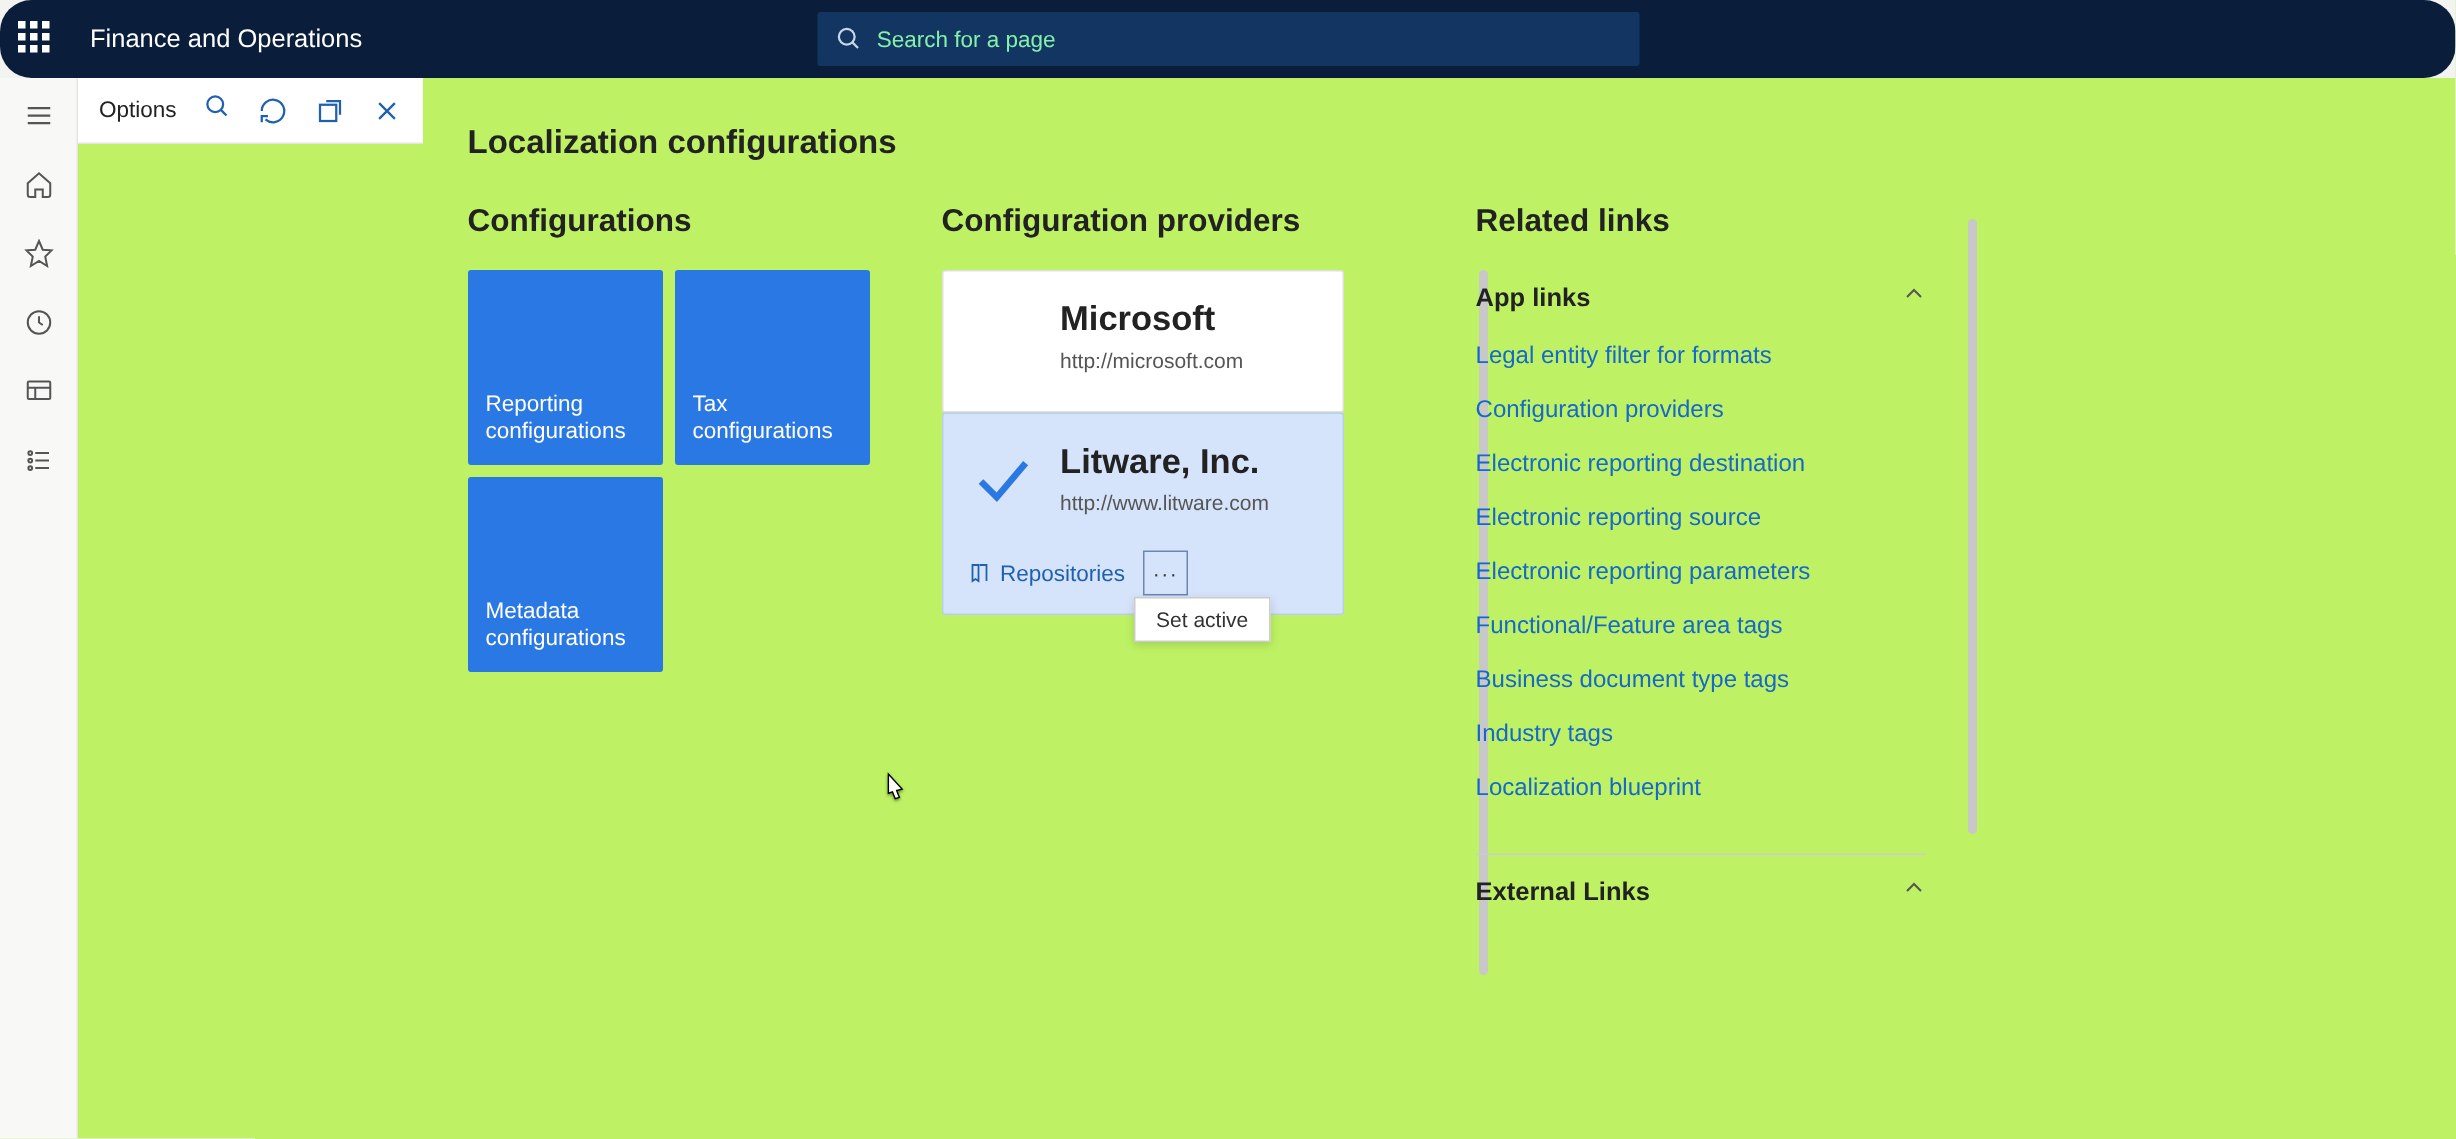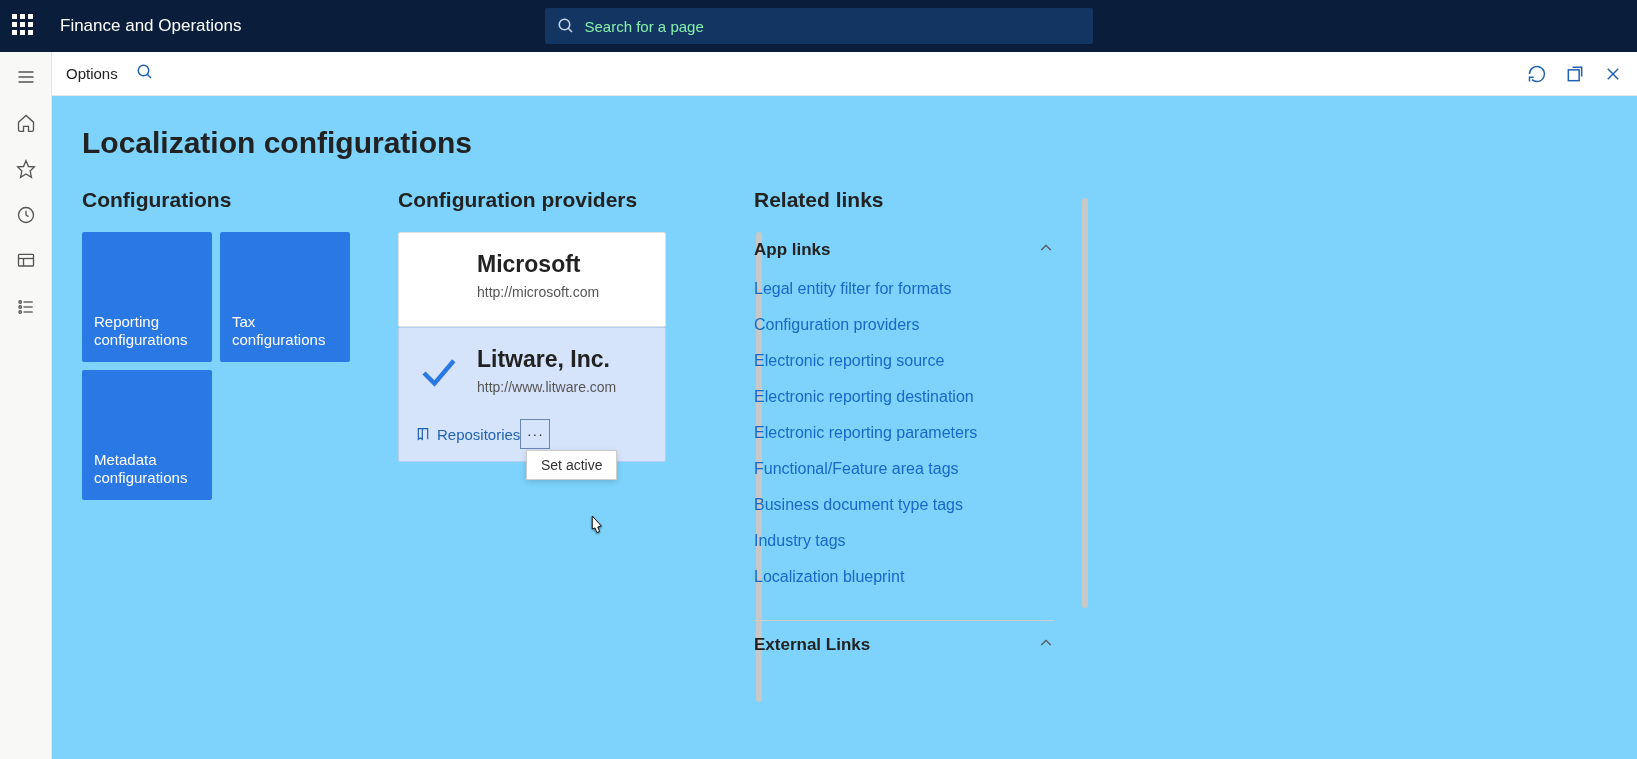--- a/index.html
+++ b/index.html
@@ -2,50 +2,50 @@
 <html><head>
 <meta charset="utf-8">
 <style>
   * { box-sizing: border-box; margin: 0; padding: 0; }
   html, body { height: 100%; font-family: "Segoe UI", Arial, sans-serif; background: #f3f3f2; }
   body { width: 1637px; height: 759px; overflow: hidden; position: relative; }
 
   
   .topbar {
     height: 52px; background: #0a1e3c; color: #fff;
-    display: flex; align-items: center; padding: 0 12px;
+    display: flex; align-items: center; padding: 0 12px; border-radius: 21px;
   }
   .waffle { width: 24px; height: 24px; display: grid; grid-template-columns: repeat(3,5px); grid-template-rows: repeat(3,5px); gap: 3px; margin-right: 24px; cursor:pointer;}
   .waffle span { background:#fff; width:5px; height:5px; }
   .appname { font-size: 17px; font-weight: 400; }
   .searchwrap { margin-left: auto; margin-right: auto; position:absolute; left:50%; transform:translateX(-50%); }
   .searchbox {
     width: 548px; height: 36px; background: #123661; border-radius: 2px;
     display:flex; align-items:center; padding:0 12px; color:#86efac;
   }
   .searchbox svg { margin-right:10px; }
   .searchbox span { font-size:15px; }
   .topright { margin-left:auto; display:flex; align-items:center; gap:18px; }
   .topright .txt { font-size:15px; }
   .topicon { width:20px; height:20px; display:flex; align-items:center; justify-content:center; cursor:pointer; color:#fff;}
   .avatar { width:34px; height:34px; border-radius:50%; background: radial-gradient(circle at 40% 35%, #f4d6c5 45%, #c99b85 46%); border:1px solid rgba(255,255,255,.4); }
 
   
   .shell { display:flex; height: calc(100% - 52px); }
   .leftrail { width:52px; background:#f8f8f7; border-right:1px solid #e5e5e5; display:flex; flex-direction:column; align-items:center; padding-top:14px; gap:24px; color:#555;}
   .leftrail .ricon { width:22px; height:22px; cursor:pointer; display:flex; align-items:center; justify-content:center;}
-  .main { flex:1; display:flex; flex-direction:column; background:#7dd3fc;}
+  .main { flex:1; display:flex; flex-direction:row; background:#bef264;}
   .actionbar { height:44px; background:#fff; border-bottom:1px solid #e5e5e5; display:flex; align-items:center; padding:0 14px; gap:18px;}
   .actionbar .lbl { font-size:15px; color:#222; cursor:pointer;}
   .actionbar .srch { color:#2060b0; cursor:pointer;}
   .actionbar .right { margin-left:auto; display:flex; gap:18px; color:#2060b0;}
   .actionbar .right .ic { cursor:pointer; width:20px; height:20px; display:flex; align-items:center; justify-content:center;}
 
   .content { padding: 30px 30px; overflow:auto; flex:1;}
-  .pagetitle { font-size:30px; font-weight:600; color:#222; margin-bottom:28px;}
+  .pagetitle { font-size:22px; font-weight:600; color:#222; margin-bottom:28px;}
 
   .cols { display:flex; gap:36px; align-items:flex-start;}
   .sectitle { font-size:21px; font-weight:600; color:#222; margin-bottom:20px;}
 
   
   .tiles { display:flex; flex-wrap:wrap; gap:8px; width:280px;align-items:center;}
   .tile {
     width:130px; height:130px; background:#2a78e4; color:#fff; border-radius:2px;
     display:flex; align-items:flex-end; padding:12px 12px; font-size:15px; line-height:1.25; cursor:pointer;
   }
@@ -56,21 +56,21 @@
   .provscroll::after { content:""; position:absolute; right:-44px; top:0; width:6px; height:470px; background:#c8c8c8; border-radius:3px;}
   .pcard {
     width:268px; background:#fff; border:1px solid #e0e0e0; border-radius:2px; padding:18px 16px 12px 16px; position:relative; margin-bottom:0px;
   }
   .pcard.selected { background:#d6e4fb; border-color:#b8cdf2;}
   .pcard .pname { font-size:23px; font-weight:600; color:#222; text-align:left; margin-left:62px;}
   .pcard .purl { font-size:14px; color:#555; margin-top:6px; margin-left:62px;}
   .pcard.first .pname, .pcard.first .purl { margin-left:62px; }
   .pcard.first { text-align:left; padding-bottom:26px;}
   .pcard .check { position:absolute; left:18px; top:24px; color:#2a78e4;}
-  .pcard .links { margin-top:24px; display:flex; align-items:center; }
+  .pcard .links { margin-top:24px; display:flex; align-items:center; gap:12px;}
   .pcard .repolink { color:#2060b0; font-size:15px; display:flex; align-items:center; gap:6px; cursor:pointer;}
   .morebtn { width:30px; height:30px; border:1px solid #6a86b3; display:flex; align-items:center; justify-content:center; cursor:pointer; background:transparent;}
   .morebtn span { letter-spacing:1px; color:#333; font-size:14px; line-height:1;}
   .popup {
     position:absolute; left:128px; top:262px; background:#fff; border:1px solid #ccc; padding:6px 14px; font-size:14px; color:#333; box-shadow:0 2px 6px rgba(0,0,0,.15); white-space:nowrap; z-index:10; cursor:pointer;
   }
 
   
   .related { width:300px; position:relative;}
   .related::after { content:""; position:absolute; right:-34px; top:10px; width:6px; height:410px; background:#c8c8c8; border-radius:3px;}
@@ -257,22 +257,22 @@
             <div class="gt">App links</div>
             <div class="chev">
               <svg width="16" height="16" viewBox="0 0 24 24" fill="none" stroke="#555" stroke-width="2">
                   <polyline points="5 15 12 8 19 15"></polyline>
                 </svg>
             </div>
           </div>
           <div class="linklist">
             <a>Legal entity filter for formats</a>
             <a>Configuration providers</a>
+            <a>Electronic reporting destination</a>
             <a>Electronic reporting source</a>
-            <a>Electronic reporting destination</a>
             <a>Electronic reporting parameters</a>
             <a>Functional/Feature area tags</a>
             <a>Business document type tags</a>
             <a>Industry tags</a>
             <a>Localization blueprint</a>
           </div>
           <div class="sep"></div>
           <div class="grouphead">
             <div class="gt">External Links</div>
             <div class="chev">

